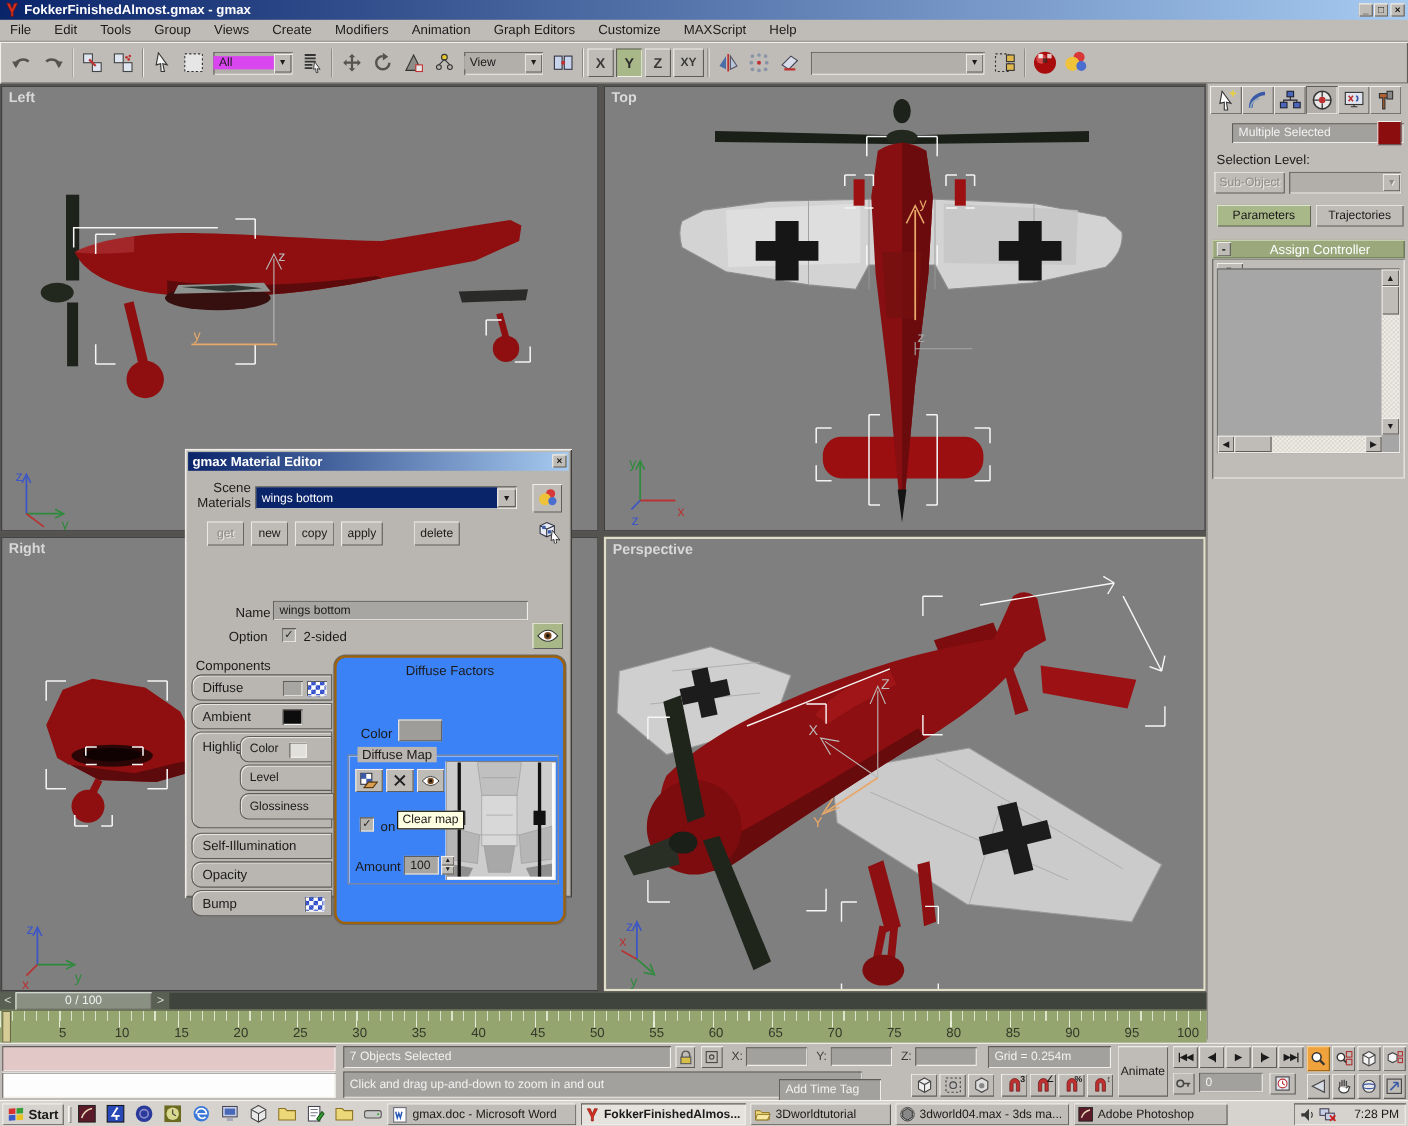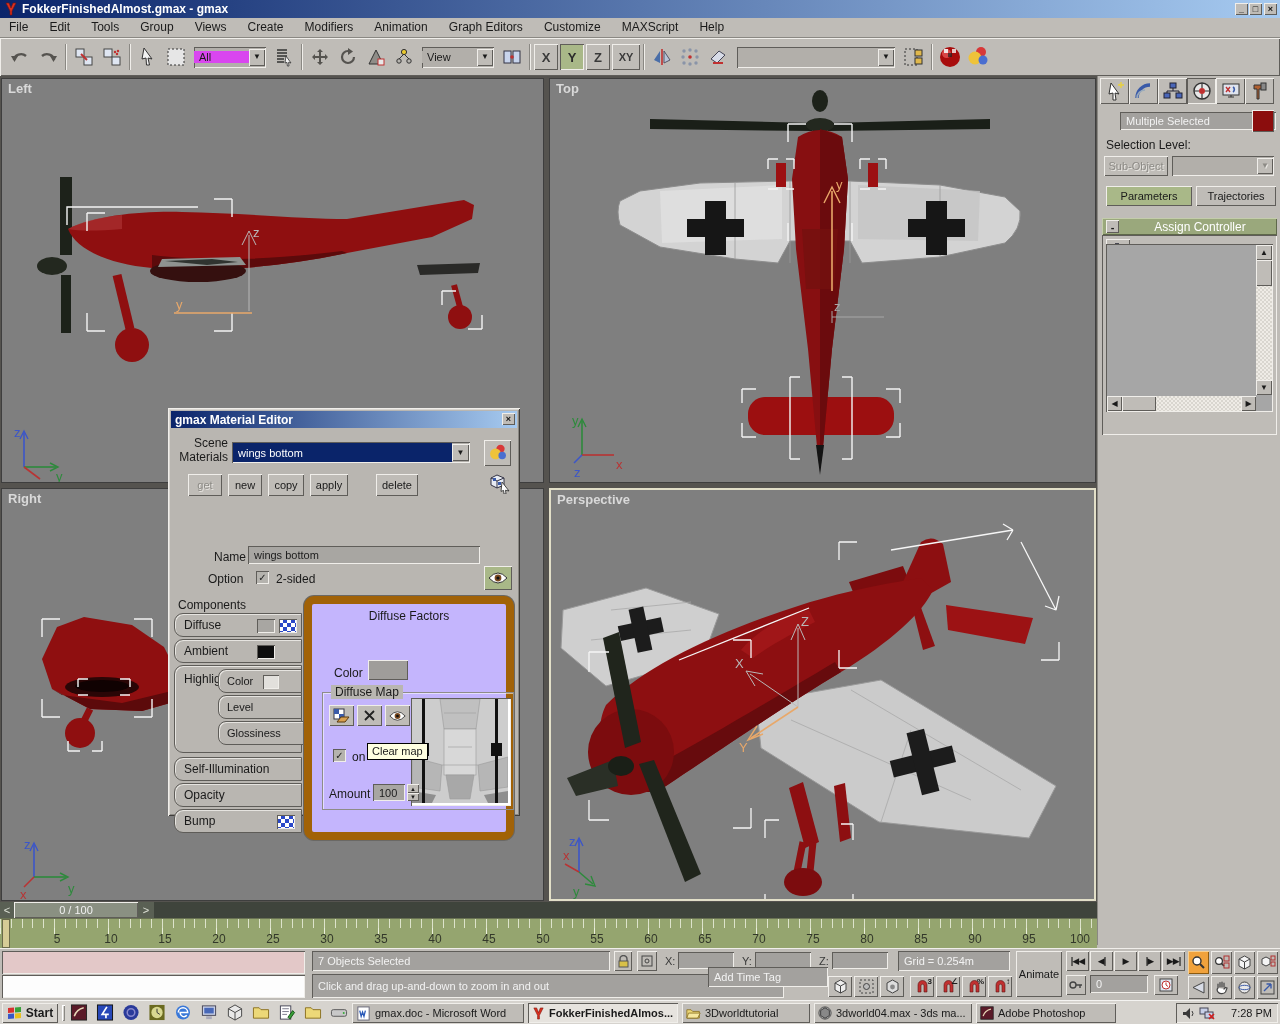--- a/index.html
+++ b/index.html
@@ -573,21 +573,21 @@
     <span class="abs" style="left:819px;top:6px;color:#3a3a3a">Z:</span>
     <div class="abs f" style="left:832px;top:3px;width:56px;height:17px">
         <span></span>
       </div>
     <div class="abs f" style="left:898px;top:2px;width:112px;height:20px">
         <span>Grid = 0.254m</span>
       </div>
     <div class="abs f" style="left:312px;top:25px;width:472px;height:24px">
         <span>Click and drag up-and-down to zoom in and out</span>
       </div>
-    <div class="abs f" style="left:708px;top:18px;width:120px;height:20px">
+    <div class="abs f" style="left:708px;top:32px;width:93px;height:20px">
         <span>Add Time Tag</span>
       </div>
     <div class="abs btn r" style="left:828px;top:27px;width:24px;height:21px">
         <svg width="15" height="15" viewBox="0 0 15 15">
           <path d="M7.5 1 L13 4 V11 L7.5 14 L2 11 V4 Z" fill="#eee" stroke="#444"></path>
           <path d="M2 4 L7.5 7 L13 4 M7.5 7 V14" stroke="#444" fill="none"></path>
         </svg>
       </div>
     <div class="abs btn r" style="left:854px;top:27px;width:24px;height:21px">
         <svg width="15" height="15" viewBox="0 0 15 15">
@@ -775,21 +775,21 @@
         <span>Self-Illumination</span>
       </div>
     <div class="mtab" style="top:375px;height:24px">
         <span>Opacity</span>
       </div>
     <div class="mtab" style="top:401px;height:24px">
       <span>Bump</span>
       <div class="abs s chk" style="left:102px;top:5px;width:18px;height:14px"></div>
     </div>
 
-    <div class="abs" style="left:136px;top:188px;width:210px;height:244px;border:8px solid #a16207;border-radius:10px;box-shadow:0 0 0 1px #6a6864;background:#c4b5fd">
+    <div class="abs" style="left:136px;top:188px;width:210px;height:244px;border:2px solid #a16207;border-radius:10px;box-shadow:0 0 0 1px #6a6864;background:#3b82f6">
       <div style="text-align:center;padding-top:5px;font-size:12px">Diffuse Factors</div>
       <span class="abs" style="left:22px;top:62px;font-size:12px">Color</span>
       <div class="abs r" style="left:56px;top:56px;width:40px;height:20px;background:#9f9d9a"></div>
       <div class="abs" style="left:10px;top:88px;width:192px;height:118px;border:1px solid #8e8c88;box-shadow:inset 1px 1px 0 rgba(255,255,255,0.55)">
         <span class="abs" style="left:8px;top:-8px;background:#b9b6b1;padding:0 4px;font-size:12px">Diffuse Map</span>
         <div class="abs btn r" style="left:6px;top:12px;width:25px;height:21px">
             <svg width="17" height="15" viewBox="0 0 17 15">
               <rect x="1" y="1" width="10" height="10" fill="#fff" stroke="#334"></rect>
               <rect x="1" y="1" width="5" height="5" fill="#3a5aa8"></rect>
               <rect x="6" y="6" width="5" height="5" fill="#3a5aa8"></rect>

